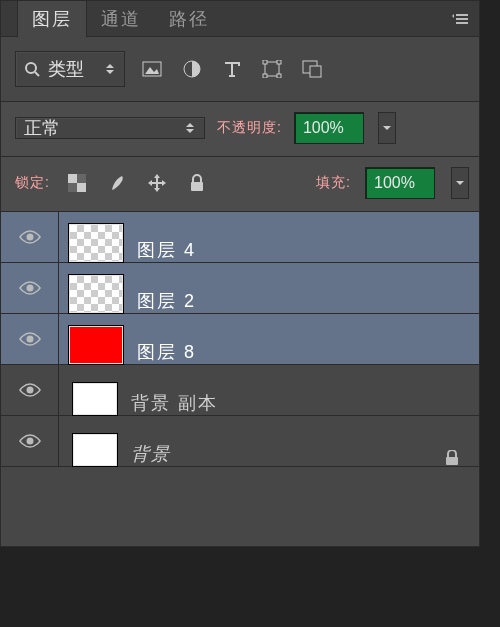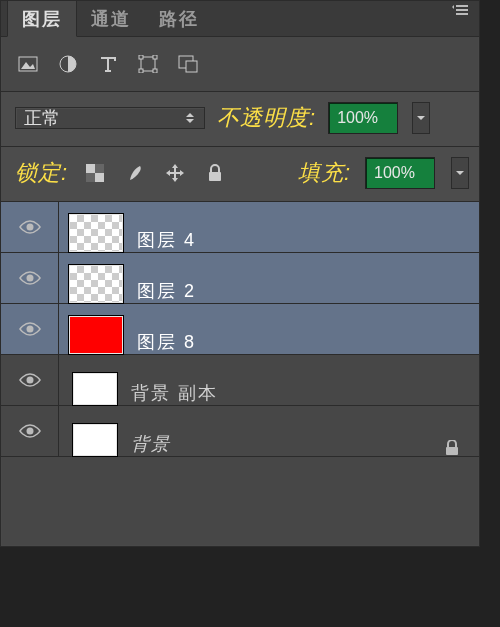--- a/index.html
+++ b/index.html
@@ -15,25 +15,25 @@
   .darkedge { background:#222; width:500px; height:627px; padding-right:20px; padding-bottom:80px;}
   .panel {
     background: #474747;
     border: 1px solid #2b2b2b;
     width: 100%;
     height: 100%;
     box-shadow: inset 0 0 0 1px #5a5a5a22;
   }
   .tabbar {
     display: flex;
+    align-items: center;
     height: 36px;
     border-bottom: 1px solid #2b2b2b;
     background: #3a3a3a;
-    padding-left: 6px;
-    font-weight: bold;
+    padding-left: 16px;
   }
   .tab {
     padding: 6px 14px 6px 14px;
     color: #9a9a9a;
     font-size: 18px;
     cursor: pointer;
     letter-spacing: 2px;
   }
   .tab.active {
     background: #474747;
@@ -93,21 +93,21 @@
     gap:12px;
     padding: 10px 10px 12px 14px;
     background:#4c4c4c;
     border-bottom:1px solid #2b2b2b;
   }
   .blend-dd {
     min-width:190px;
     height:22px;
     font-size:18px;
   }
-  .label-txt { font-size:22px; color:#fde047; letter-spacing:1px;font-style:italic;}
+  .label-txt { font-size:14px; color:#fca5a5; letter-spacing:1px;}
   .pct-box {
     display:flex;align-items:center;
     background:#15803d;
     border:1px solid #222;
     box-shadow: inset 1px 1px 0 #000000aa;
     height:32px;
     padding:0 8px;
     min-width:70px;
     color:#e6e6e6;
     font-size:16px;
@@ -181,20 +181,33 @@
     <div class="spacer"></div>
     <div class="panel-menu">
       <svg width="16" height="12" viewBox="0 0 16 12">
         <path d="M4 2 H16 M4 6 H16 M4 10 H16" stroke="#bbb" stroke-width="2"></path>
         <path d="M0 3 L2 1 L2 5 Z" fill="#bbb"></path>
       </svg>
     </div>
   </div>
 
   <div class="filter-row">
+    <div class="dropdown">
+      <span>
+        <svg width="16" height="16" viewBox="0 0 16 16">
+              <circle cx="7" cy="7" r="5" stroke="#ccc" stroke-width="2" fill="none"></circle>
+              <line x1="11" y1="11" x2="15" y2="15" stroke="#ccc" stroke-width="2"></line>
+            </svg>
+      </span>
+      <span>类型</span>
+      <span class="arrows">
+        <span class="arrow-up"></span>
+            <span class="arrow-down"></span>
+      </span>
+    </div>
     <div class="icon-btn">
       <svg width="20" height="16" viewBox="0 0 20 16">
             <rect x="1" y="1" width="18" height="14" stroke="#ccc" fill="none"></rect>
             <polygon points="3,13 8,6 12,11 15,8 17,13" fill="#ccc"></polygon>
           </svg>
     </div>
     <div class="icon-btn">
       <svg width="18" height="18" viewBox="0 0 18 18">
             <circle cx="9" cy="9" r="8" stroke="#ccc" fill="none"></circle>
             <path d="M9 1 A8 8 0 0 1 9 17 Z" fill="#ccc"></path>

